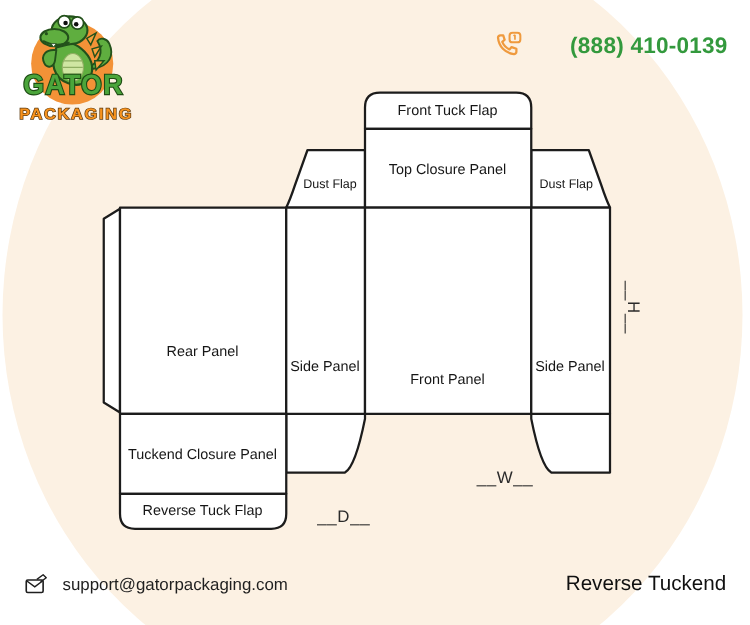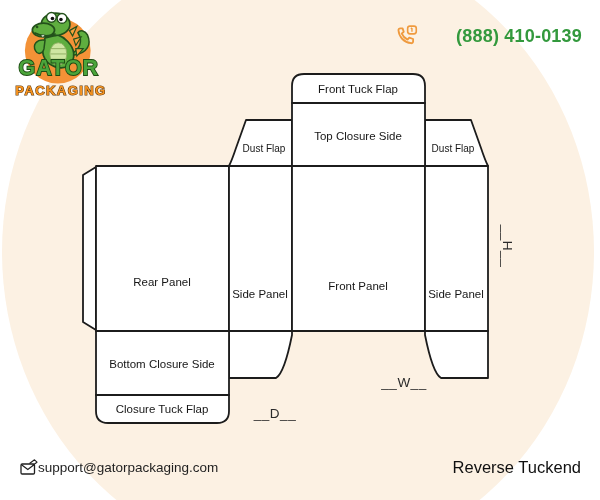--- a/index.html
+++ b/index.html
@@ -18,21 +18,21 @@
   
   .dieline-svg { position:absolute; left:0; top:0; width:600px; height:500px; }
   .plabel { position:absolute; transform:translate(-50%,-50%); font-size:11.5px;
             color:#161616; white-space:nowrap; text-align:center; }
   .plabel.small { font-size:10px; }
   .dim { position:absolute; transform:translate(-50%,-50%); font-size:13.5px; color:#2a2a2a;
          letter-spacing:0.5px; white-space:nowrap; }
   .dim.rot { transform:translate(-50%,-50%) rotate(90deg); }
 
   
-  .email { position:absolute; left:20px; top:459px; display:flex; align-items:center; gap:0;
+  .email { position:absolute; left:20px; top:459px; display:flex; align-items:center; gap:12px;
            font-size:13.5px; color:#1f1f1f; cursor:pointer; }
   .doc-title { position:absolute; right:19px; top:458px; font-size:16.5px; font-weight:normal; color:#101010; }
 </style>
 </head>
 <body>
 
 <div id="stage">
 
   <div class="bg-blob"></div>
 
@@ -95,29 +95,29 @@
       <rect x="229" y="166" width="63" height="165"></rect>
       <rect x="292" y="166" width="133" height="165"></rect>
       <rect x="425" y="166" width="63" height="165"></rect>
 
       <rect x="96" y="331" width="133" height="64"></rect>
       <path d="M96,395 L229,395 L229,411 Q229,423 217,423 L108,423 Q96,423 96,411 Z"></path>
     </g>
   </svg>
 
   <div class="plabel" style="left:358px; top:89px;text-align:center;">Front Tuck Flap</div>
-  <div class="plabel" style="left:358px; top:136px;">Top Closure Side</div>
+  <div class="plabel" style="left:358px; top:136px;">Top Closure Panel</div>
   <div class="plabel small" style="left:264px; top:148px;">Dust Flap</div>
   <div class="plabel small" style="left:453px; top:148px;">Dust Flap</div>
   <div class="plabel" style="left:162px; top:282px;">Rear Panel</div>
   <div class="plabel" style="left:260px; top:294px;">Side Panel</div>
-  <div class="plabel" style="left:358px; top:286px;">Front Panel</div>
+  <div class="plabel" style="left:358px; top:304px;">Front Panel</div>
   <div class="plabel" style="left:456px; top:294px;">Side Panel</div>
-  <div class="plabel" style="left:162px; top:364px;">Bottom Closure Side</div>
-  <div class="plabel" style="left:162px; top:409px;">Closure Tuck Flap</div>
+  <div class="plabel" style="left:162px; top:364px;">Tuckend Closure Panel</div>
+  <div class="plabel" style="left:162px; top:409px;">Reverse Tuck Flap</div>
 
   <div class="dim rot" style="left:507px; top:246px;">__H__</div>
   <div class="dim" style="left:360px; top:382px;margin-left:44px;">__W__</div>
   <div class="dim" style="left:259px; top:413px;margin-left:16px;">__D__</div>
 
   <div class="email">
     <svg width="18" height="17" viewBox="0 0 18 17">
       <rect x="1" y="5" width="13.5" height="10" rx="1.2" fill="none" stroke="#1f1f1f" stroke-width="1.3"></rect>
       <path d="M1.5,5.8 L7.8,10.5 L14,5.8" fill="none" stroke="#1f1f1f" stroke-width="1.2"></path>
       <path d="M9.5,4.5 L14.5,0.8 L17,3.2 L12.5,6.5" fill="none" stroke="#1f1f1f" stroke-width="1.1" stroke-linejoin="round"></path>

